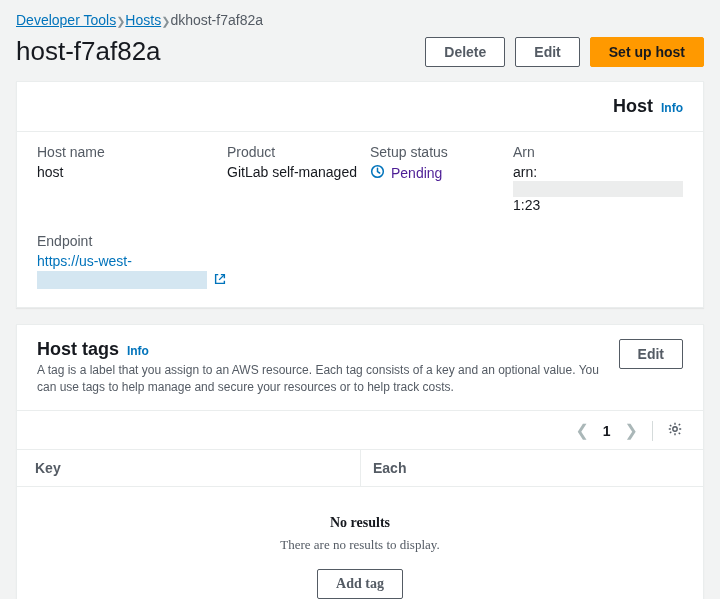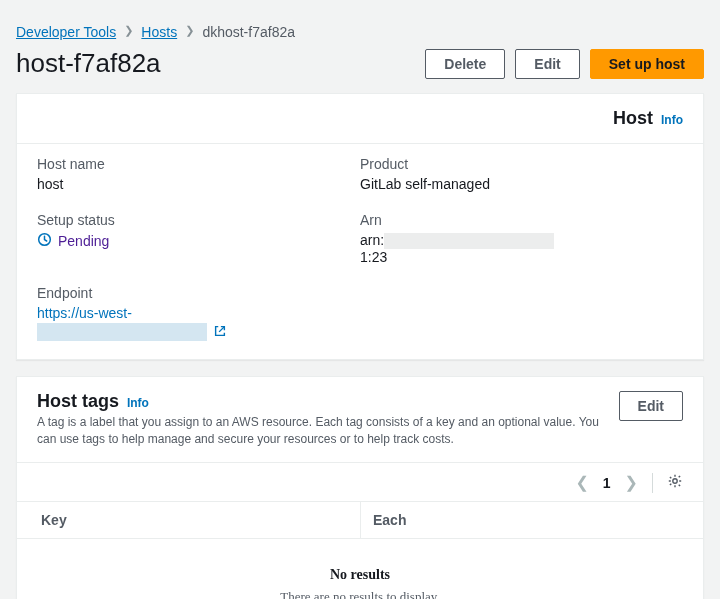--- a/index.html
+++ b/index.html
@@ -9,25 +9,24 @@
     font-size: 14px;
     background: #f2f3f3;
     color: #16191f;
     width: 720px;
     height: 599px;
     overflow: hidden;
   }
   a { color: #0073bb; text-decoration: none; cursor: pointer; }
 
   .breadcrumbs {
-    padding: 24px 16px 6px 16px;
-    font-size: 14px;
-    display: flex;
-    align-items: flex-start;
-    gap: 8px;
+    padding: 12px 16px 6px 16px;
+    font-size: 14px;
+    display: flex;
+    align-items: flex-end;
     color: #545b64;
   }
   .crumb-link { color: #0073bb; text-decoration: underline; }
   .crumb-current { color: #545b64; }
   .chev { color: #879196; font-size: 11px; }
 
   .header-row {
     display: flex;
     align-items: center;
     justify-content: space-between;
@@ -74,21 +73,21 @@
   .info-link { font-size: 12px; font-weight: 700; color: #0073bb; margin-left: 4px; }
   .panel-desc {
     font-size: 12px;
     color: #545b64;
     margin-top: 2px;
     line-height: 1.4;
   }
 
   .grid3 {
     display: grid;
-    grid-template-columns: 1fr 1fr;
+    grid-template-columns: 1fr 1fr 1fr 1fr;
     padding: 12px 20px 18px 20px;
     row-gap: 20px;
   }
   .field-label { color: #545b64; font-size: 14px; margin-bottom: 4px; }
   .field-value { color: #16191f; font-size: 14px; }
 
   .status { display: flex; align-items: center; gap: 6px; color: #4c1d95; }
   .status svg { width: 15px; height: 15px; }
 
   .arn-block { font-size: 14px; color: #16191f; }
@@ -109,21 +108,21 @@
   .pager-row .chev-nav { color: #aab7b8; font-size: 16px; }
   .pager-row .page-num { font-weight: 700; }
   .divider { width: 1px; height: 20px; background: #d5dbdb; }
   .gear svg { width: 16px; height: 16px; color: #545b64; }
 
   .tags-table-head {
     display: grid;
     grid-template-columns: 1fr 1fr;
     border-top: 1px solid #eaeded;
     border-bottom: 1px solid #eaeded;
-    padding: 0 24px;
+    padding: 0 18px;
   }
   .th {
     padding: 10px 0;
     font-weight: 700;
     color: #545b64;
     font-size: 14px;
   }
   .th.value { border-left: 1px solid #eaeded; padding-left: 12px; }
 
   .empty {

